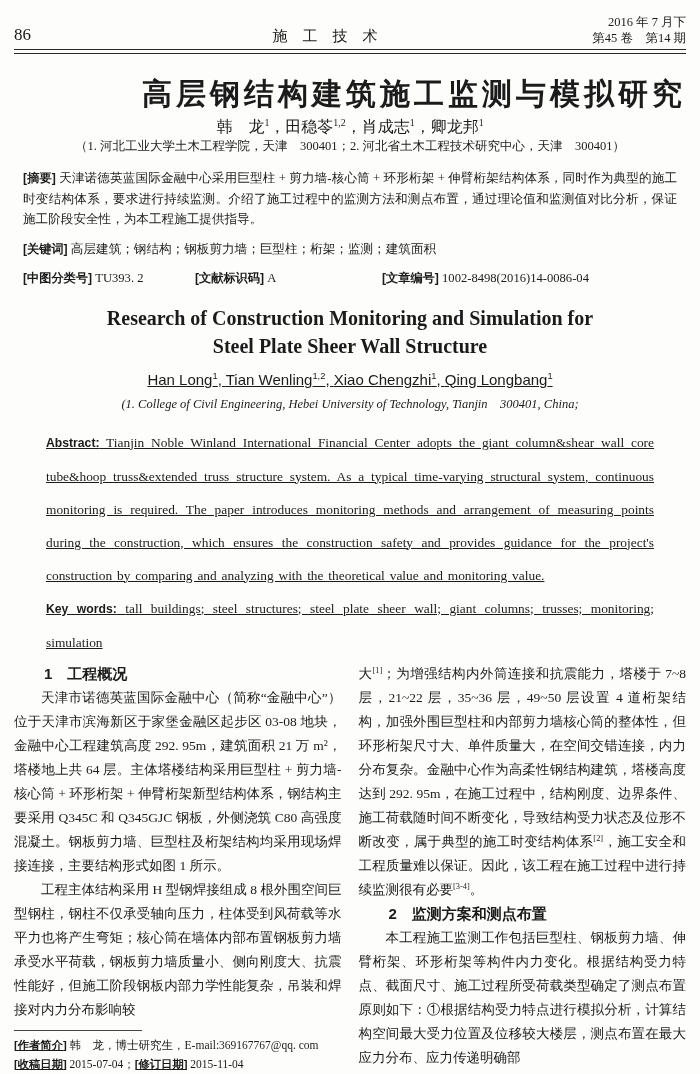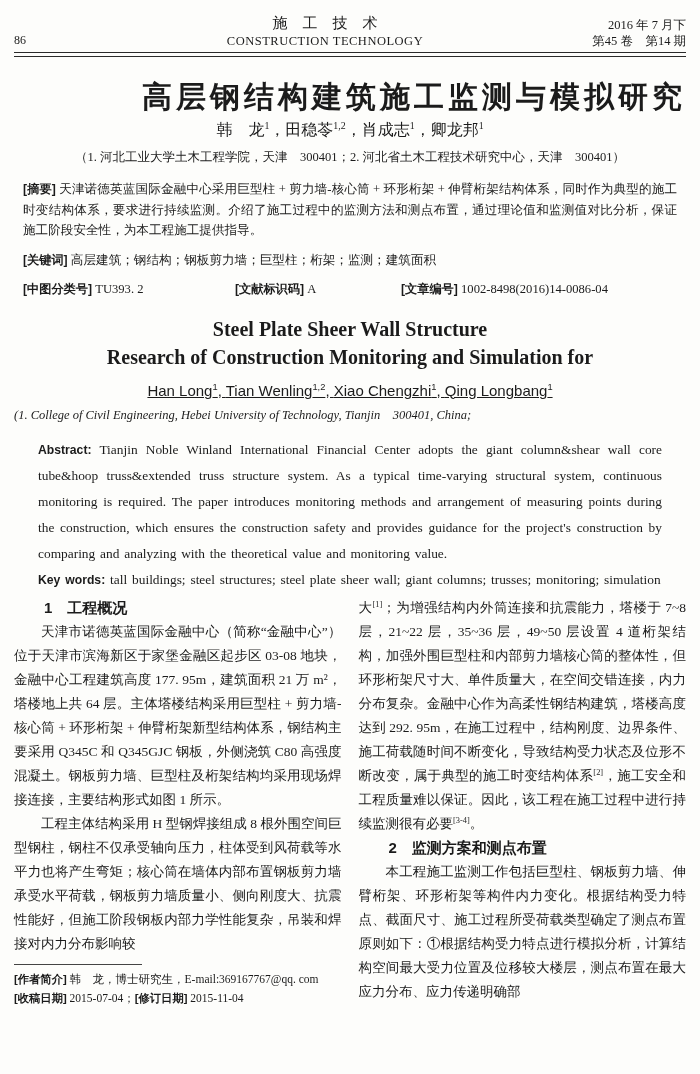--- a/index.html
+++ b/index.html
@@ -4,68 +4,67 @@
 <style>
   html,body { margin:0; padding:0; background:#888; }
   .page {
     position:relative; width:700px; height:1074px; margin:0 auto;
     background:#fdfdfb; color:#1b1b1b;
     font-family:"Liberation Serif","DejaVu Serif",serif;
     box-sizing:border-box; padding:14px 14px 0; overflow:hidden;
   }
   
   .header { display:flex; align-items:flex-end; }
-  .h-left { width:90px; font-size:12px; padding-bottom:1px; }
+  .h-left { width:90px; font-size:17px; padding-bottom:1px; }
   .h-center { flex:1; text-align:center; }
   .j-cn { font-size:15px; }
   .j-en { font-size:12.5px; letter-spacing:0.5px; margin-top:1px; }
   .h-right { width:140px; text-align:right; font-size:12.5px; line-height:16px; }
   .rule-double { margin-top:3px; height:3px; border-top:1px solid #2a2a2a; border-bottom:1px solid #2a2a2a; }
   .doi { margin-top:12px; font-size:12.5px; }
   
   .title-cn { margin:20px 0 0; text-align:right; font-size:30px; font-weight:700; letter-spacing:4px; }
   .authors-cn { margin-top:2px; text-align:center; font-size:16px; }
   .sup { vertical-align:super; font-size:62%; line-height:0; }
-  .affil-cn { margin-top:8px; text-align:center; font-size:12.5px; }
+  .affil-cn { text-align:center; font-size:12.5px; }
   
   .meta { margin-top:13px; font-size:12.6px; line-height:20.5px; }
   .meta p { margin:9px; text-align:justify; }
   .label { font-weight:700; font-family:"Liberation Sans","DejaVu Sans",sans-serif; font-size:12.2px; }
   .class-line { display:flex; text-align:left; }
-  .class-line .grp1 { width:212px; }
-  .class-line .grp2 { width:166px; }
+  .class-line .grp1 { width:172px; }
+  .class-line .grp2 { width:187px; }
   .class-line .grp3 { flex:1; }
   
   .title-en { margin:15px 0 0; text-align:center; font-size:20px; font-weight:700; line-height:28px; }
   .authors-en { margin-top:11px; text-align:center; font-size:15px; font-family:"Liberation Sans","DejaVu Sans",sans-serif;text-decoration:underline; }
-  .affil-en { margin-top:6px; text-align:left; font-size:12.5px; font-style:italic; line-height:21px; }
-  .abs-en { margin:11px 24px 0; font-size:13.4px; line-height:26px; text-align:justify; word-spacing:1.5px; }
+  .affil-en { margin-top:6px; text-align:center; font-size:12.5px; font-style:italic; line-height:21px; }
+  .abs-en { margin:11px 32px 0; font-size:13.4px; line-height:33px; text-align:justify; word-spacing:1.5px;text-decoration:underline; }
   .abs-en p { margin:0; }
   
   .body-cols { display:flex; gap:17px; margin-top:3px; }
   .col { flex:1; min-width:0; font-size:13.5px; line-height:24px; text-align:justify; }
   .col p { margin:0; text-indent:2em; }
   .col p.cont { text-indent:0; }
   .sec { margin:1px 0; font-size:15px; font-weight:700;
          font-family:"Liberation Sans","DejaVu Sans",sans-serif; text-indent:0; }
   
   .footnote { margin-top:8px; font-size:11.5px; line-height:19px; }
   .fn-rule { width:128px; border-top:1px solid #444; margin-bottom:5px; }
-  .footnote .label { font-size:11.3px; }
+  .footnote .label { font-size:11.3px;text-decoration:underline; }
 </style>
 </head>
 <body>
 
 <div class="page">
 
   <div class="header">
     <div class="h-left">86</div>
     <div class="h-center">
       <div class="j-cn">施　工　技　术</div>
-      <div class="j-en">CONSTRUCTION TECHNOLOGY</div>
     </div>
     <div class="h-right">
       <div>2016 年 7 月下</div>
       <div>第45 卷　第14 期</div>
     </div>
   </div>
   <div class="rule-double"></div>
 
 
   <h1 class="title-cn">高层钢结构建筑施工监测与模拟研究</h1>
@@ -80,42 +79,42 @@
     <p><span class="label">[摘要]</span> <span>天津诺德英蓝国际金融中心采用巨型柱 + 剪力墙-核心筒 + 环形桁架 + 伸臂桁架结构体系，同时作为典型的施工时变结构体系，要求进行持续监测。介绍了施工过程中的监测方法和测点布置，通过理论值和监测值对比分析，保证施工阶段安全性，为本工程施工提供指导。</span></p>
     <p><span class="label">[关键词]</span> <span>高层建筑；钢结构；钢板剪力墙；巨型柱；桁架；监测；建筑面积</span></p>
     <p class="class-line">
       <span class="grp1"><span class="label">[中图分类号]</span> <span>TU393. 2</span></span>
       <span class="grp2"><span class="label">[文献标识码]</span> <span>A</span></span>
       <span class="grp3"><span class="label">[文章编号]</span> <span>1002-8498(2016)14-0086-04</span></span>
     </p>
   </div>
 
   <div class="title-en">
+    <div>Research of Construction Monitoring and Simulation for</div>
     <div>Steel Plate Sheer Wall Structure</div>
-    <div>Research of Construction Monitoring and Simulation for</div>
   </div>
 
   <div class="authors-en">
     <span><span>Han Long</span><span class="sup">1</span><span>, </span></span><span><span>Tian Wenling</span><span class="sup">1,2</span><span>, </span></span><span><span>Xiao Chengzhi</span><span class="sup">1</span><span>, </span></span><span><span>Qing Longbang</span><span class="sup">1</span></span>
   </div>
 
   <div class="affil-en">
     <div>(1. College of Civil Engineering, Hebei University of Technology, Tianjin　300401, China;</div>
   </div>
 
   <div class="abs-en">
     <p><span class="label">Abstract:</span> <span>Tianjin Noble Winland International Financial Center adopts the giant column&amp;shear wall core tube&amp;hoop truss&amp;extended truss structure system. As a typical time-varying structural system, continuous monitoring is required. The paper introduces monitoring methods and arrangement of measuring points during the construction, which ensures the construction safety and provides guidance for the project's construction by comparing and analyzing with the theoretical value and monitoring value.</span></p>
     <p><span class="label">Key words:</span> <span>tall buildings; steel structures; steel plate sheer wall; giant columns; trusses; monitoring; simulation</span></p>
   </div>
 
   <div class="body-cols">
 
     <div class="col">
       <p class="sec">1　工程概况</p>
-      <p>天津市诺德英蓝国际金融中心（简称“金融中心”）位于天津市滨海新区于家堡金融区起步区 03-08 地块，金融中心工程建筑高度 177. 95m，建筑面积 21 万 m²，塔楼地上共 64 层。主体塔楼结构采用巨型柱 + 剪力墙-核心筒 + 环形桁架 + 伸臂桁架新型结构体系，钢结构主要采用 Q345C 和 Q345GJC 钢板，外侧浇筑 C80 高强度混凝土。钢板剪力墙、巨型柱及桁架结构均采用现场焊接连接，主要结构形式如图 1 所示。</p>
+      <p>天津市诺德英蓝国际金融中心（简称“金融中心”）位于天津市滨海新区于家堡金融区起步区 03-08 地块，金融中心工程建筑高度 292. 95m，建筑面积 21 万 m²，塔楼地上共 64 层。主体塔楼结构采用巨型柱 + 剪力墙-核心筒 + 环形桁架 + 伸臂桁架新型结构体系，钢结构主要采用 Q345C 和 Q345GJC 钢板，外侧浇筑 C80 高强度混凝土。钢板剪力墙、巨型柱及桁架结构均采用现场焊接连接，主要结构形式如图 1 所示。</p>
       <p>工程主体结构采用 H 型钢焊接组成 8 根外围空间巨型钢柱，钢柱不仅承受轴向压力，柱体受到风荷载等水平力也将产生弯矩；核心筒在墙体内部布置钢板剪力墙承受水平荷载，钢板剪力墙质量小、侧向刚度大、抗震性能好，但施工阶段钢板内部力学性能复杂，吊装和焊接对内力分布影响较</p>
 
       <div class="footnote">
         <div class="fn-rule"></div>
         <div><span class="label">[作者简介]</span> <span>韩　龙，博士研究生，E-mail:369167767@qq. com</span></div>
         <div><span class="label">[收稿日期]</span> <span>2015-07-04；</span><span class="label">[修订日期]</span> <span>2015-11-04</span></div>
       </div>
     </div>
 
     <div class="col">

